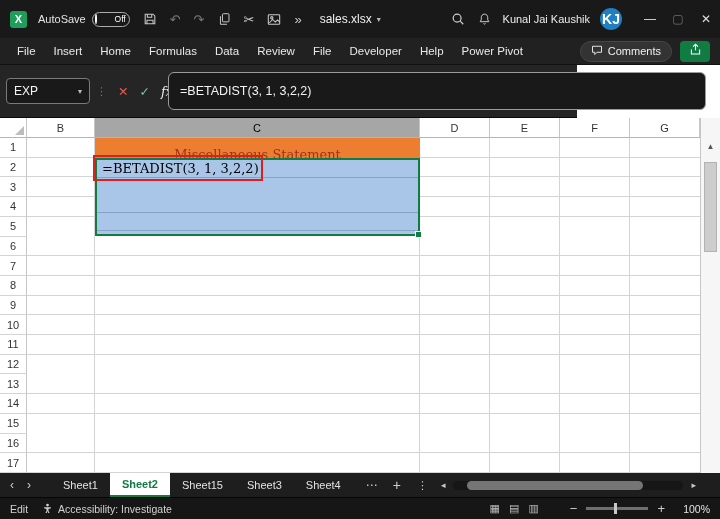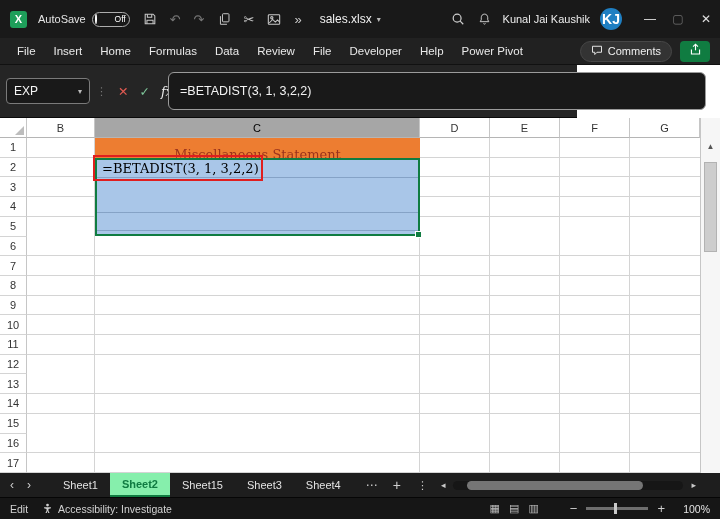--- a/index.html
+++ b/index.html
@@ -94,21 +94,21 @@
   .vs-up { position:absolute; left:0; top:24px; width:19px; text-align:center; font-size:8px; color:#555; }
   .vs-thumb { position:absolute; left:3px; top:44px; width:13px; height:90px; background:#CDCDCD; border:1px solid #B2B2B2; }
 
   
   .sheetbar { position:absolute; left:0; top:473px; width:720px; height:24px; background:#1E1E1E;
               display:flex; align-items:center; color:#D9D9D9; z-index:6; }
   .sb-nav { font-size:12px; color:#CFCFCF; }
   .sb-nav.l { margin-left:10px; } .sb-nav.r { margin-left:13px; }
   .tabs { margin-left:20px; height:24px; display:flex; }
   .stab { padding:0 12px; font-size:11px; color:#E3E3E3; display:flex; align-items:center; }
-  .stab.active { background:#86efac; color:#0F7B41; font-weight:bold; border-bottom:2px solid var(--accent-green,#107C41);text-align:center; }
+  .stab.active { background:#ffffff; color:#0F7B41; font-weight:bold; border-bottom:2px solid var(--accent-green,#107C41);text-align:center; }
   .sb-more { margin-left:13px; font-size:12px; color:#CFCFCF; }
   .sb-plus { margin-left:15px; font-size:14px; color:#CFCFCF; }
   .sb-dots { margin-left:16px; font-size:11px; color:#CFCFCF; }
   .sb-arrow { margin-left:13px; font-size:9px; color:#C9C9C9; }
   .hscroll { margin-left:8px; width:230px; height:9px; background:#161616; border-radius:5px; position:relative; }
   .hthumb { position:absolute; left:14px; top:0; width:176px; height:9px; background:#757575; border-radius:5px; }
   .sb-arrow.r { margin-left:8px; margin-right:6px; }
 
   
   .statusbar { position:absolute; left:0; top:497px; width:720px; height:22px; background:#161616;

